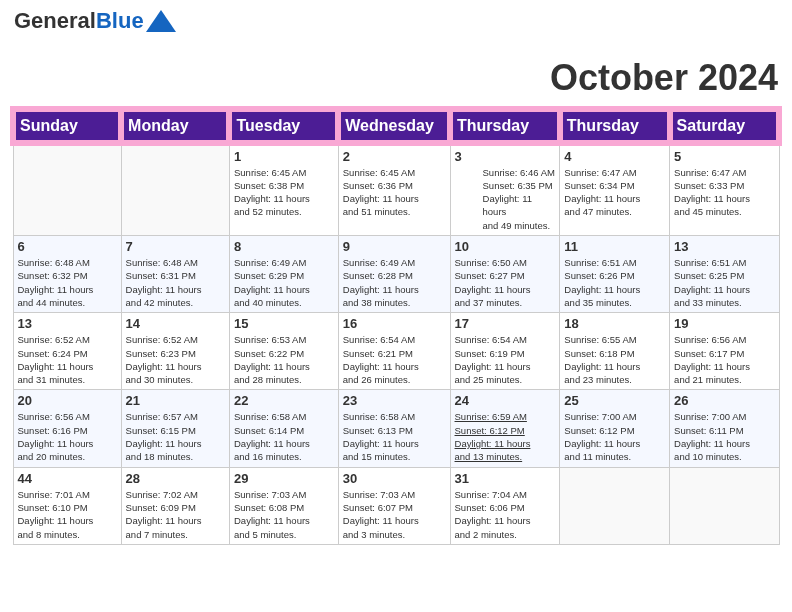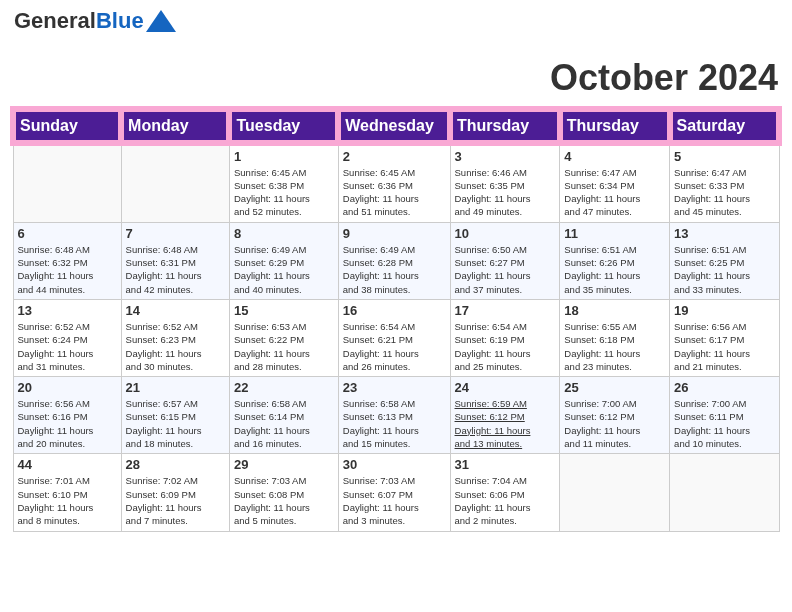--- a/index.html
+++ b/index.html
@@ -128,21 +128,21 @@
         </td>
         <td>
           <div class="day-number">2</div>
           <div class="day-info" style="white-space: pre-line;">Sunrise: 6:45 AM
 Sunset: 6:36 PM
 Daylight: 11 hours
 and 51 minutes.</div>
         </td>
         <td>
           <div class="day-number">3</div>
-          <div class="day-info" style="white-space: pre-line;">Sunrise: 6:46 AM
+          <div class="day-info" style="white-space: pre-line; margin-left: 28px;">Sunrise: 6:46 AM
 Sunset: 6:35 PM
 Daylight: 11 hours
 and 49 minutes.</div>
         </td>
         <td>
           <div class="day-number">4</div>
           <div class="day-info" style="white-space: pre-line;">Sunrise: 6:47 AM
 Sunset: 6:34 PM
 Daylight: 11 hours
 and 47 minutes.</div>

